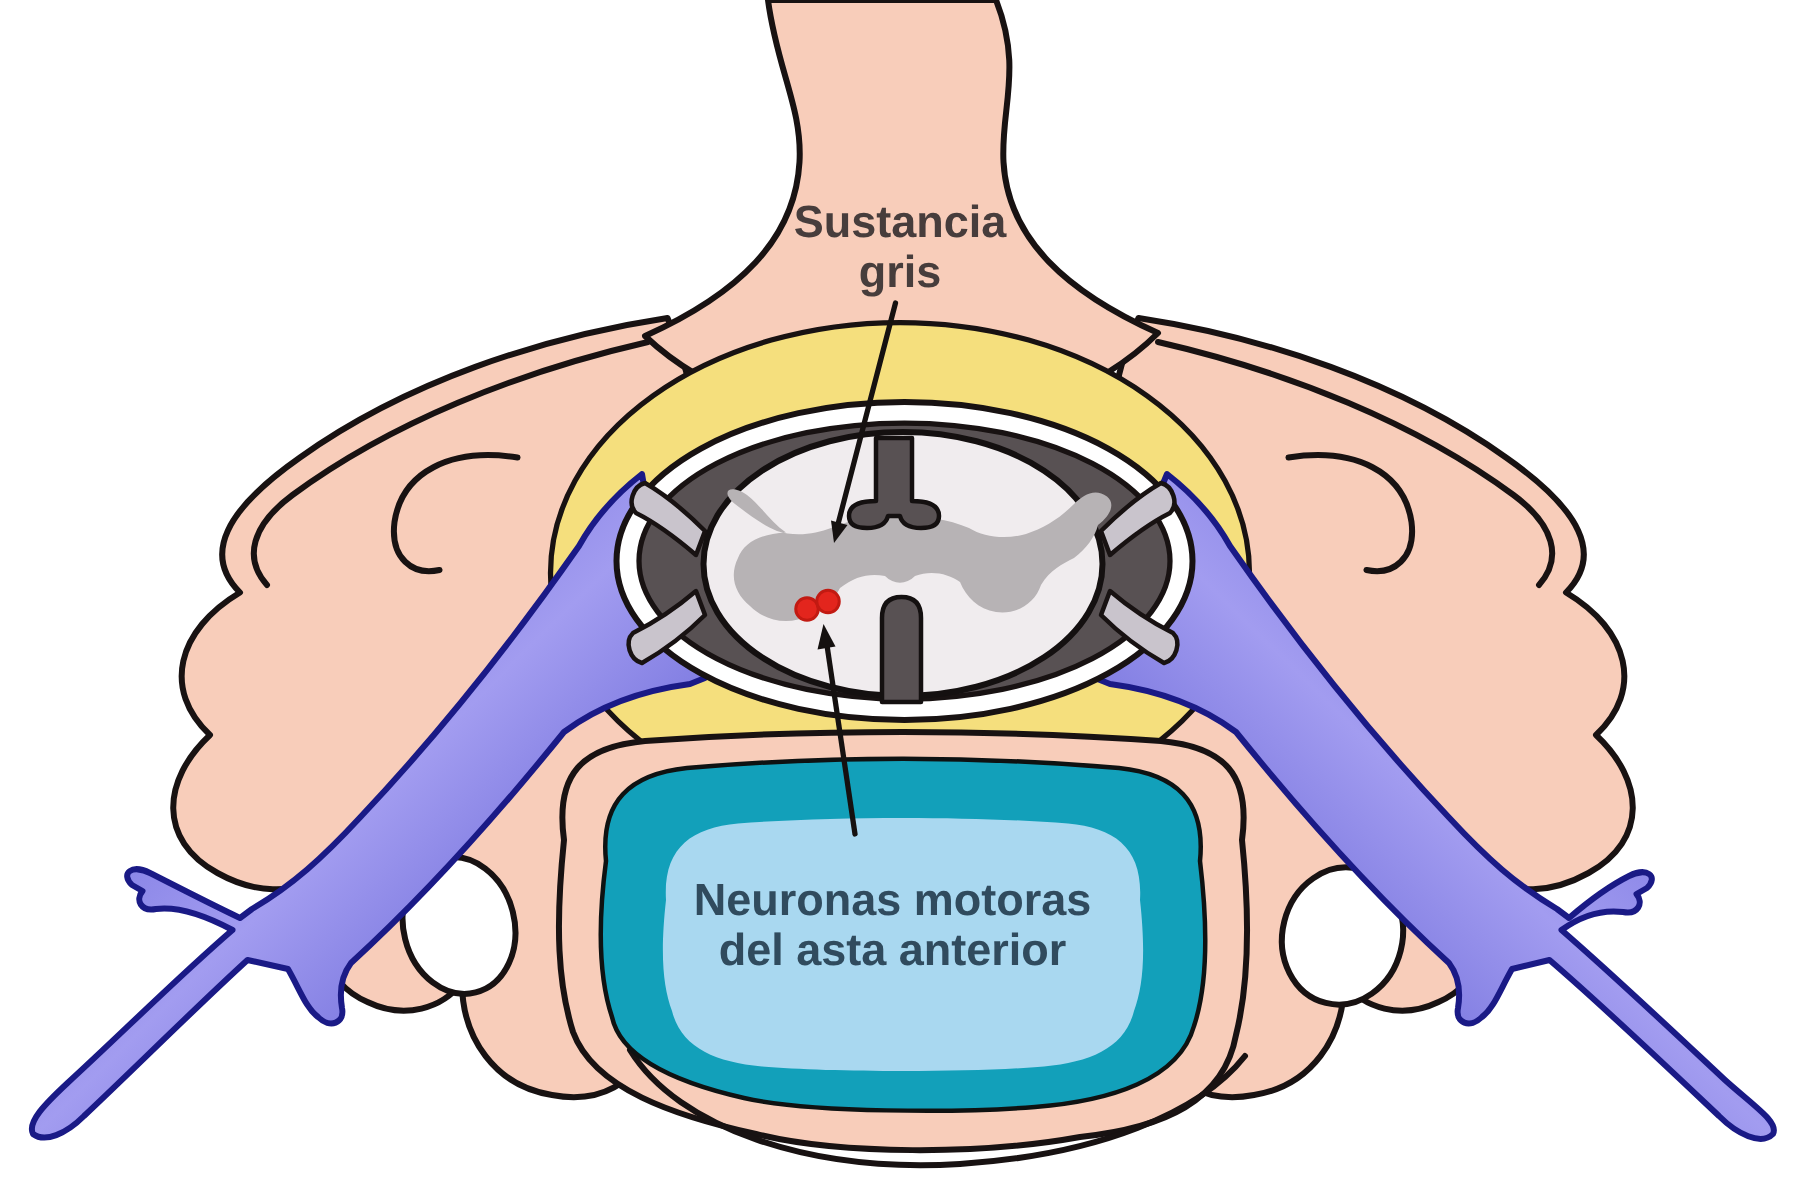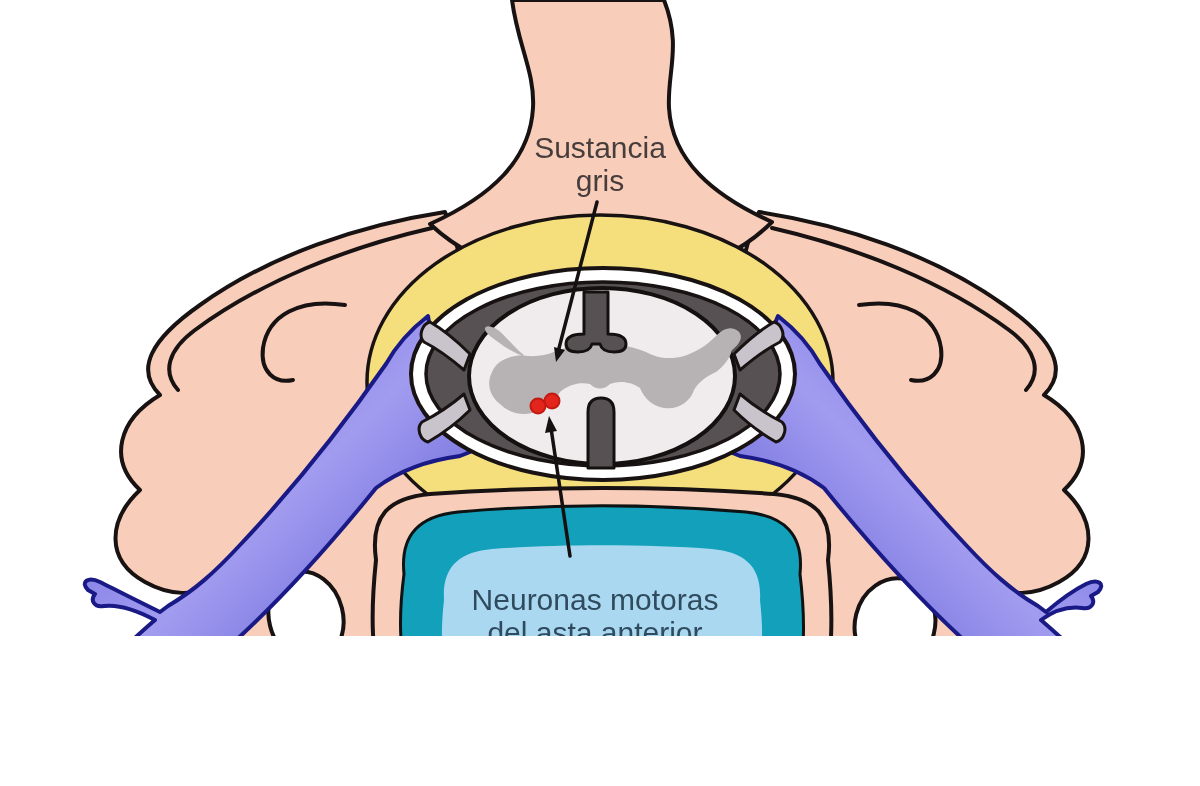--- a/index.html
+++ b/index.html
@@ -1,17 +1,17 @@
 <!DOCTYPE html>
 <html><head>
 <meta charset="utf-8">
 <style>
   html,body{margin:0;padding:0;background:#ffffff;}
-  #stage{position:relative;width:1200px;height:636px;background:#737373;overflow:hidden;
-         font-family:"Liberation Sans", sans-serif;}
+  #stage{position:relative;width:1200px;height:786px;background:#737373;overflow:hidden;
+         font-family:"Liberation Sans", sans-serif;font-weight:bold;}
   #stage svg{position:absolute;left:0;top:0;}
   text{font-family:"Liberation Sans", sans-serif;}
 </style>
 </head>
 <body>
 
 <div id="stage">
 <svg width="1200" height="786" viewBox="0 0 1200 786">
   <defs>
     <linearGradient id="nerveGradL" x1="0" y1="0" x2="1" y2="1">

